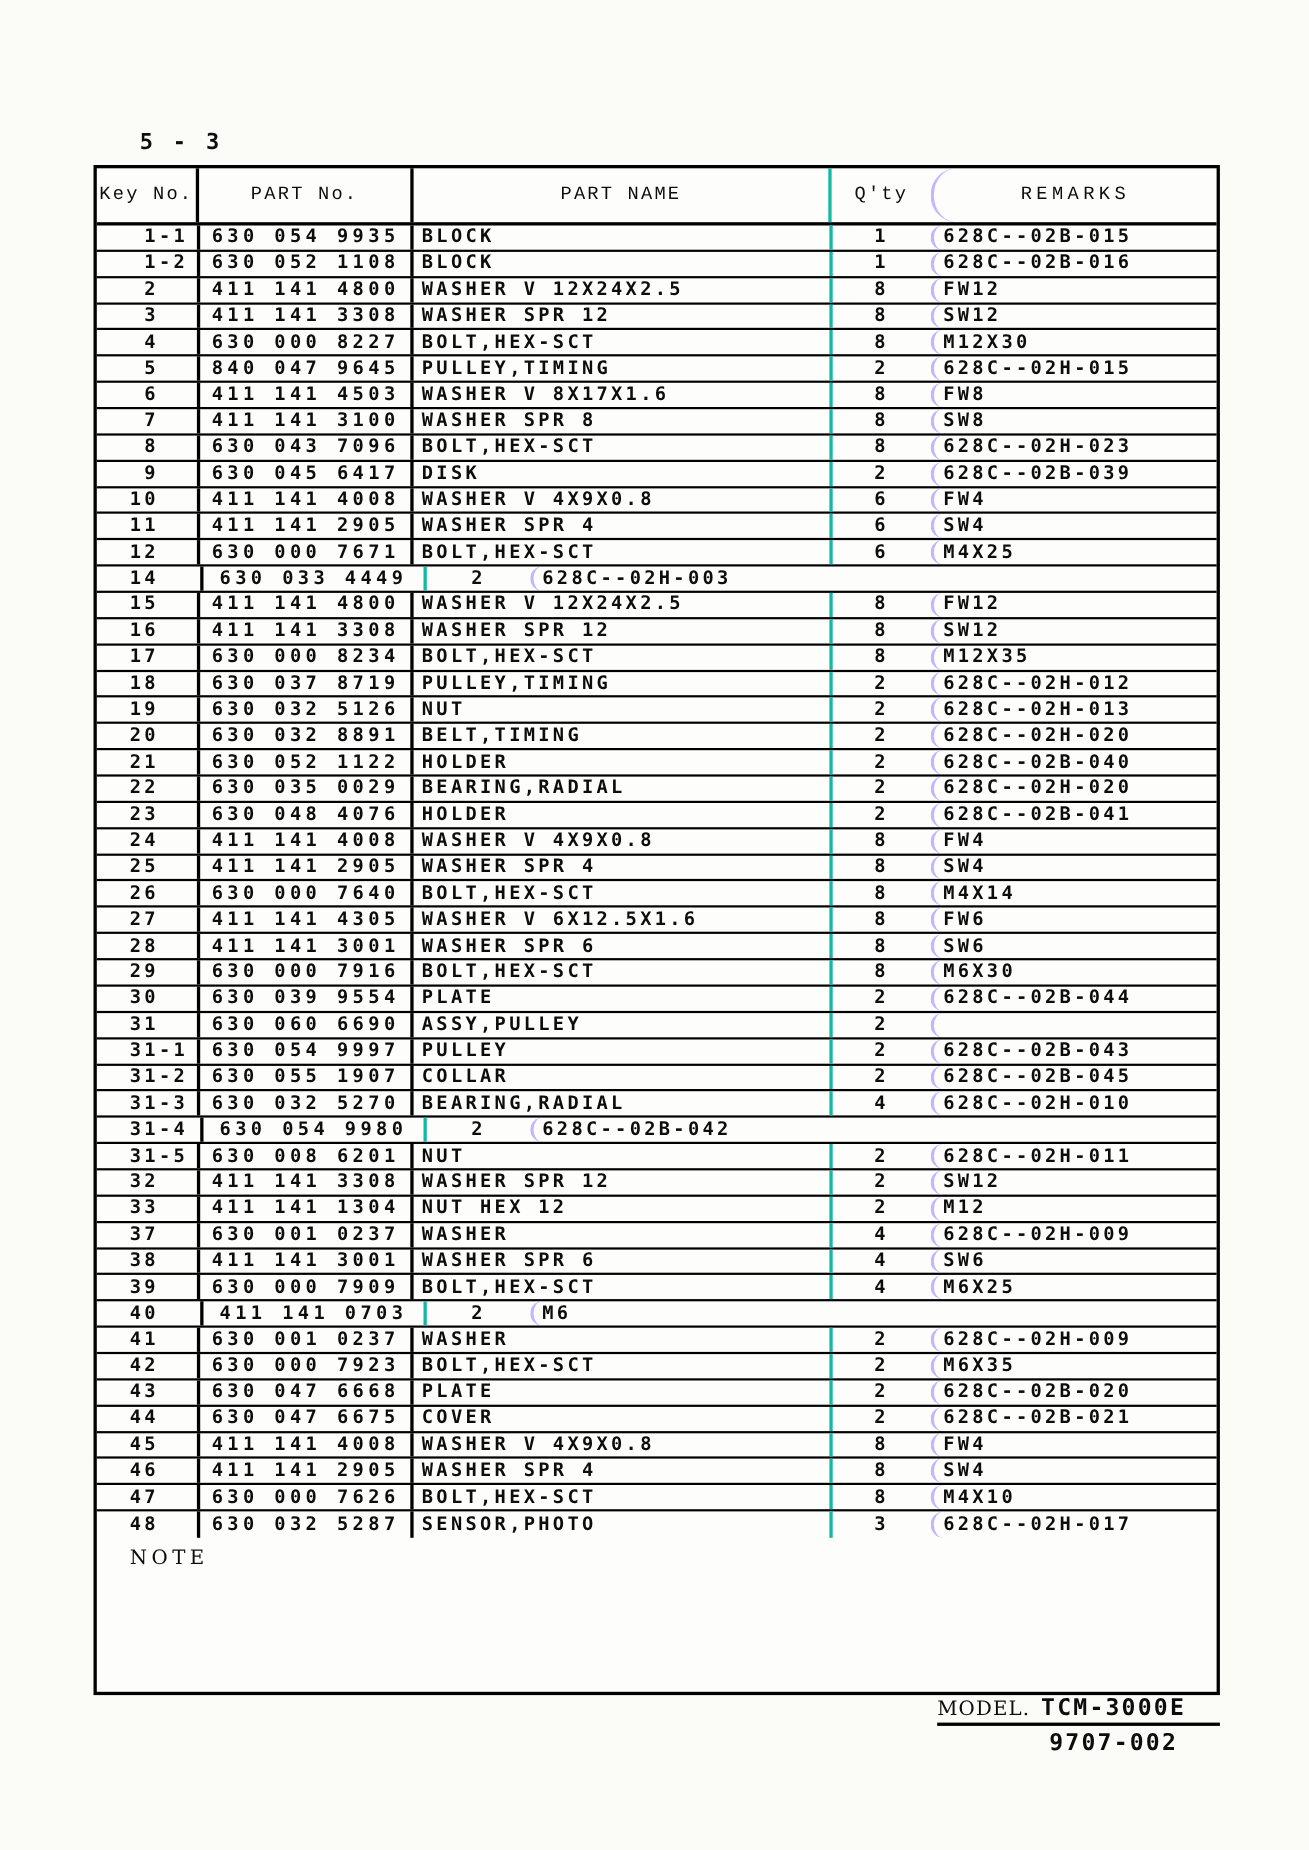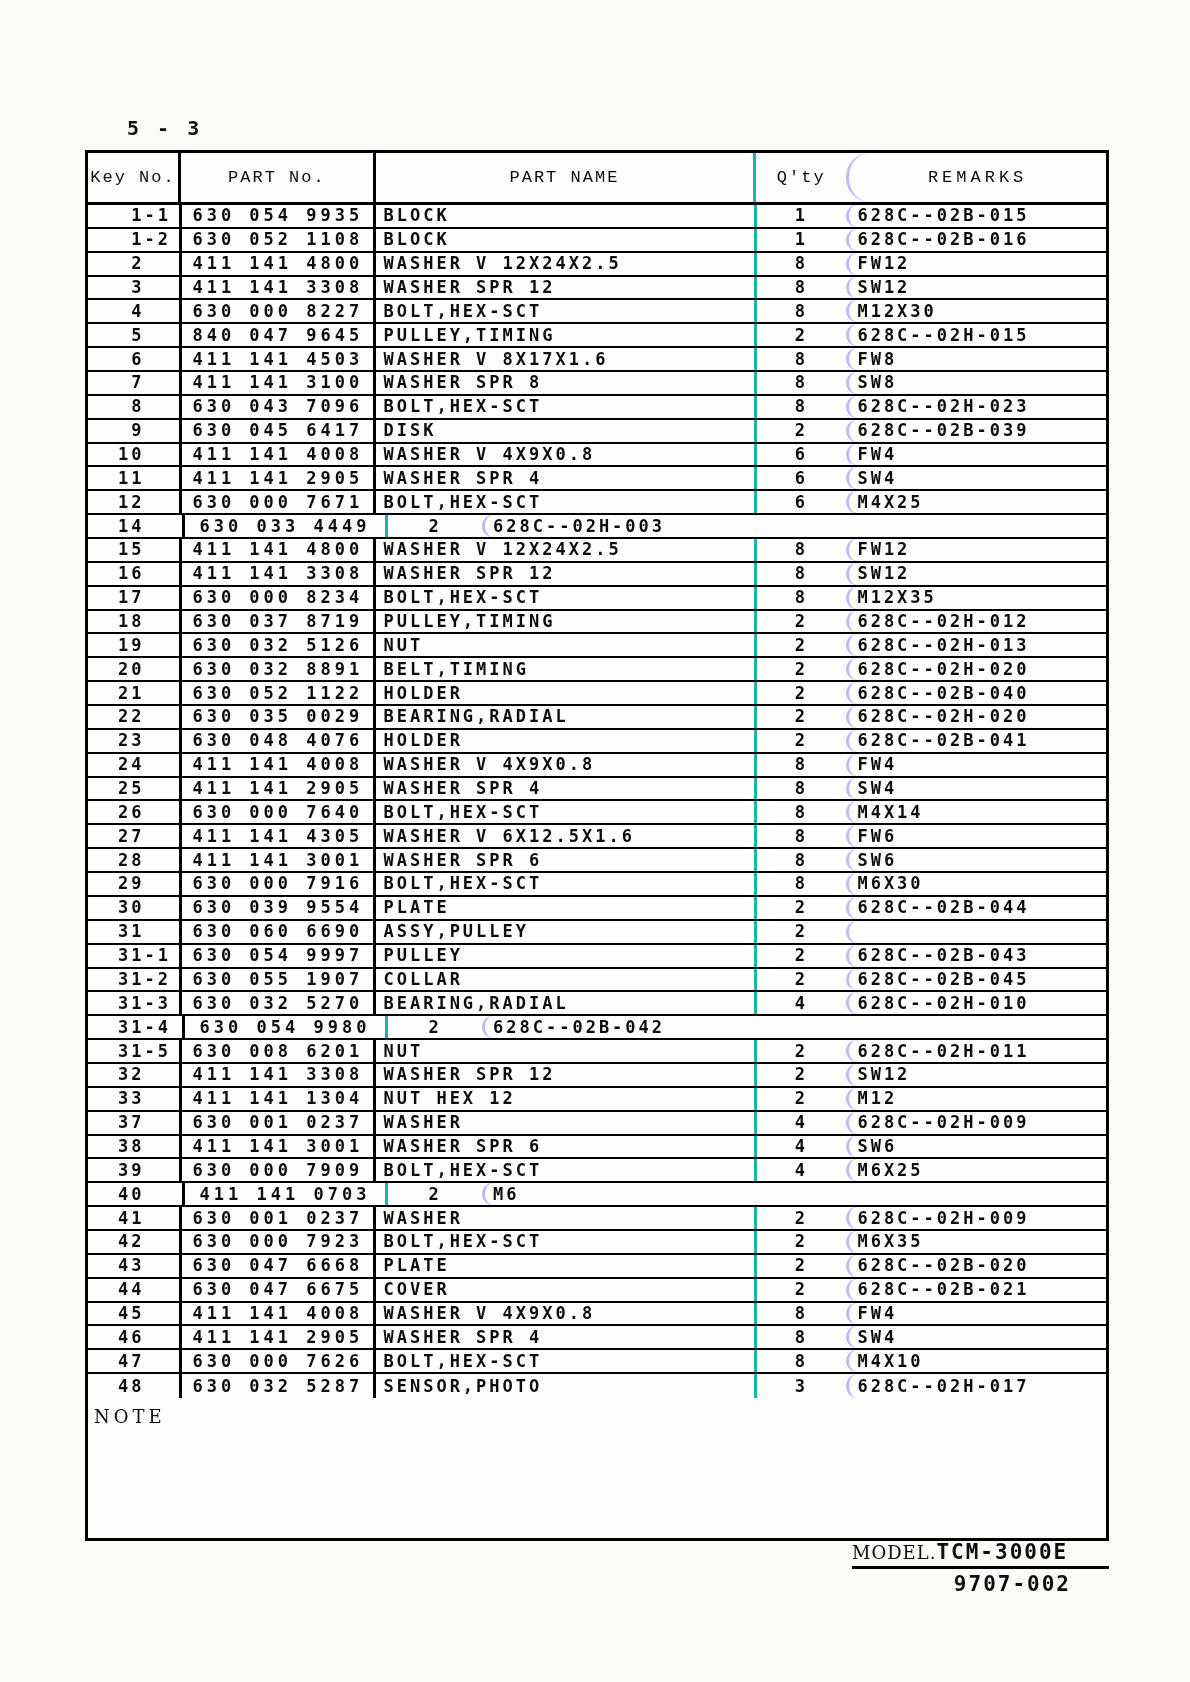--- a/index.html
+++ b/index.html
@@ -64,31 +64,31 @@
   .t-row .cell{height:100%;display:flex;align-items:center;}
   .t-row .c-partno,.t-row .c-qty{justify-content:center;}
   .header-row .cell{justify-content:center;}
   .note-row{
     height:140px;
     border-bottom:none;
     align-items:flex-start;
     font-family:"DejaVu Serif", serif;
     font-size:18px;
     letter-spacing:4px;
-    padding:8px 0 0 6px;
+    padding:8px 0 0 30px;
     box-sizing:border-box;
   }
   .footer-block{
     position:absolute;left:852px;top:1540px;width:257px;
   }
   .model-line{
     border-bottom:3px solid #000;
     padding-bottom:2px;
     white-space:nowrap;
-    display:flex;align-items:baseline;
+    display:flex;align-items:baseline;gap:10px;
   }
   .model-label{
     font-family:"DejaVu Serif", serif;
     font-size:18px;letter-spacing:1px;
   }
   .model-value{
     font-family:"DejaVu Sans Mono", monospace;
     font-weight:bold;font-size:21px;letter-spacing:2px;
   }
   .doc-number{

